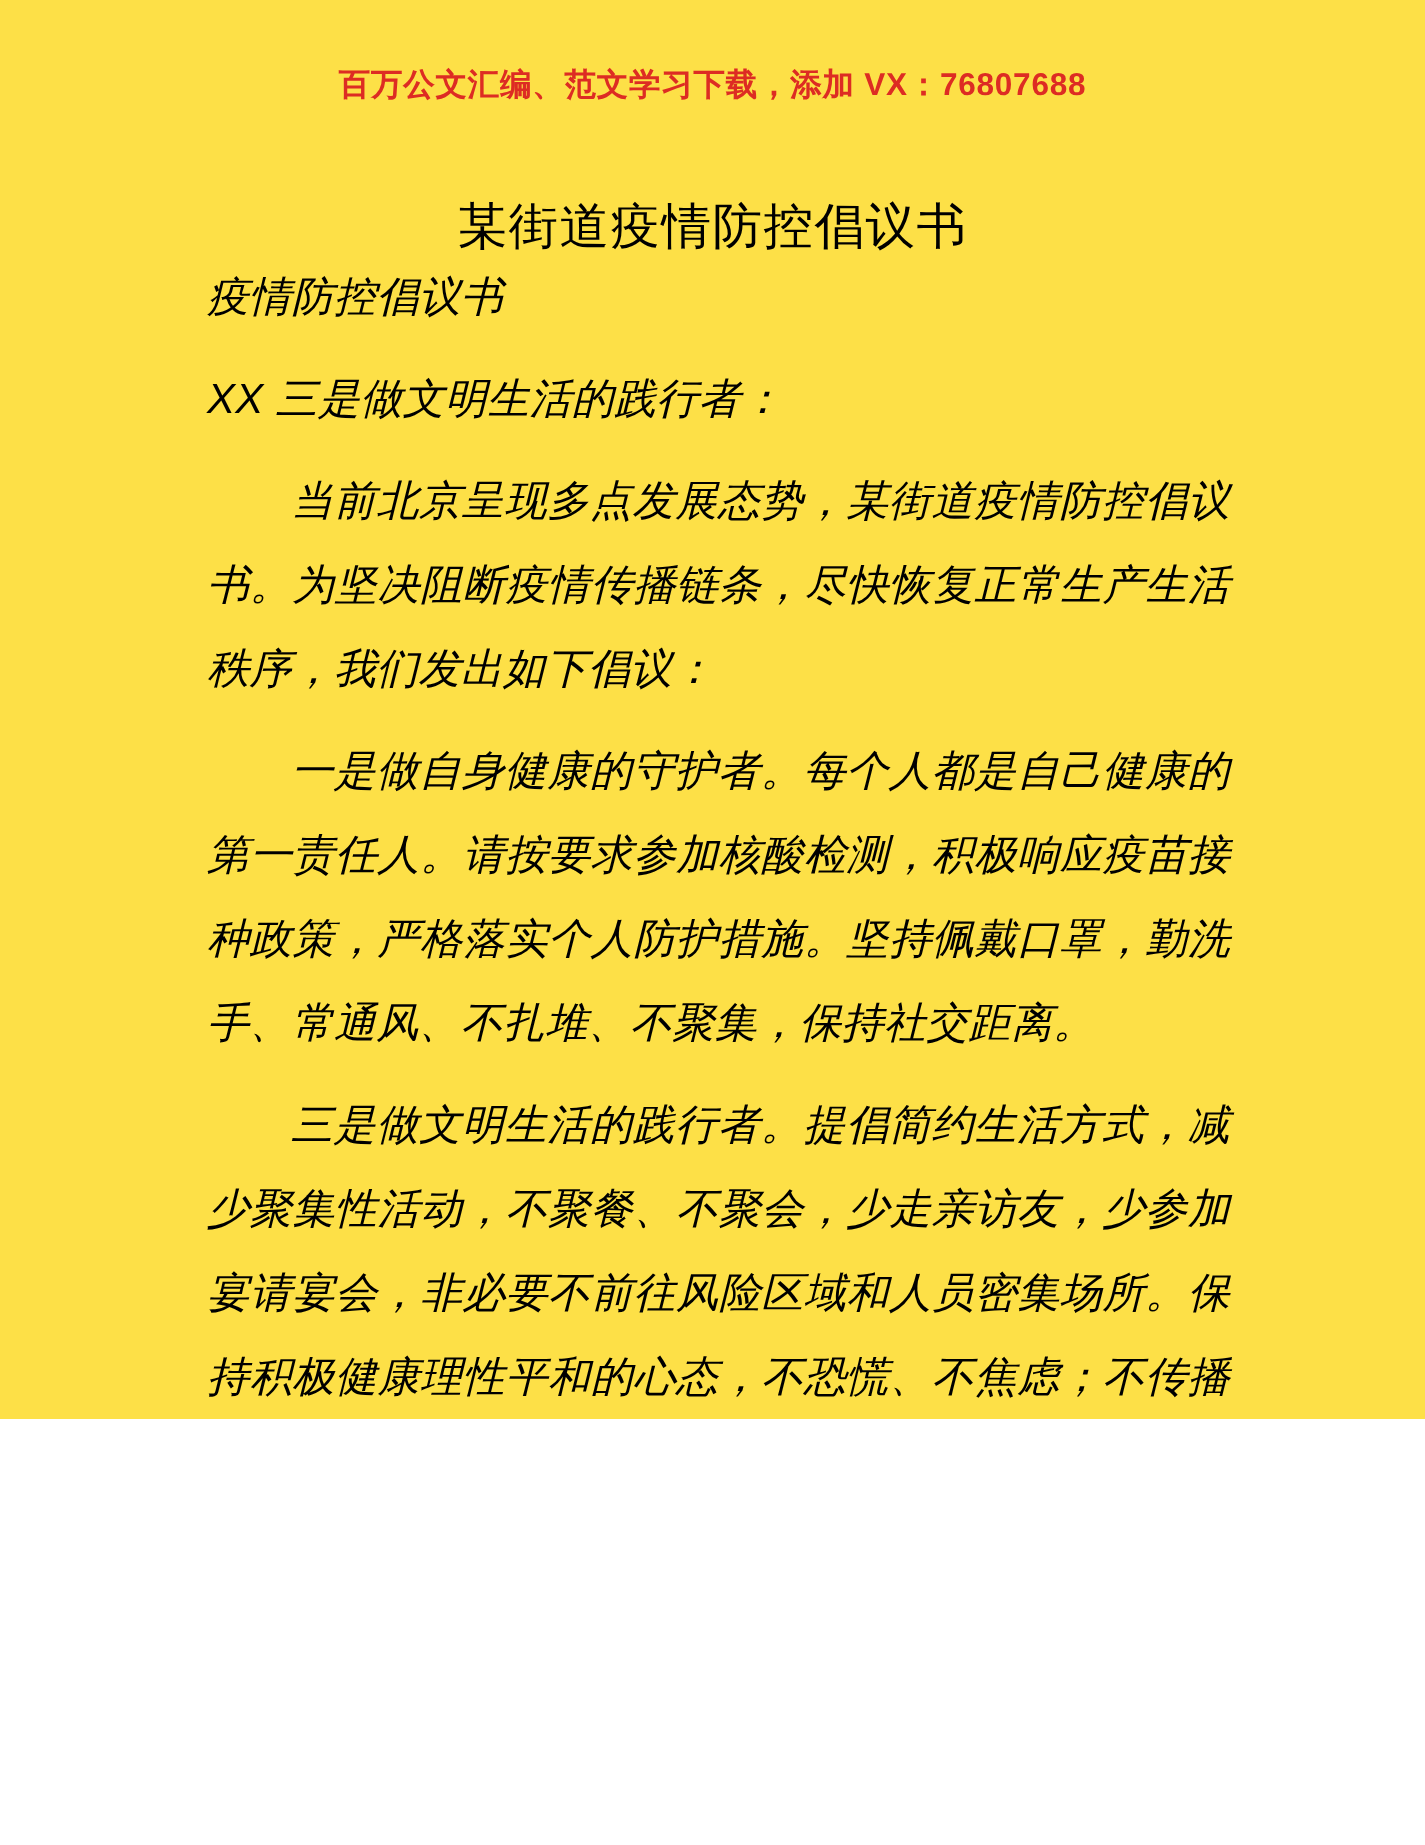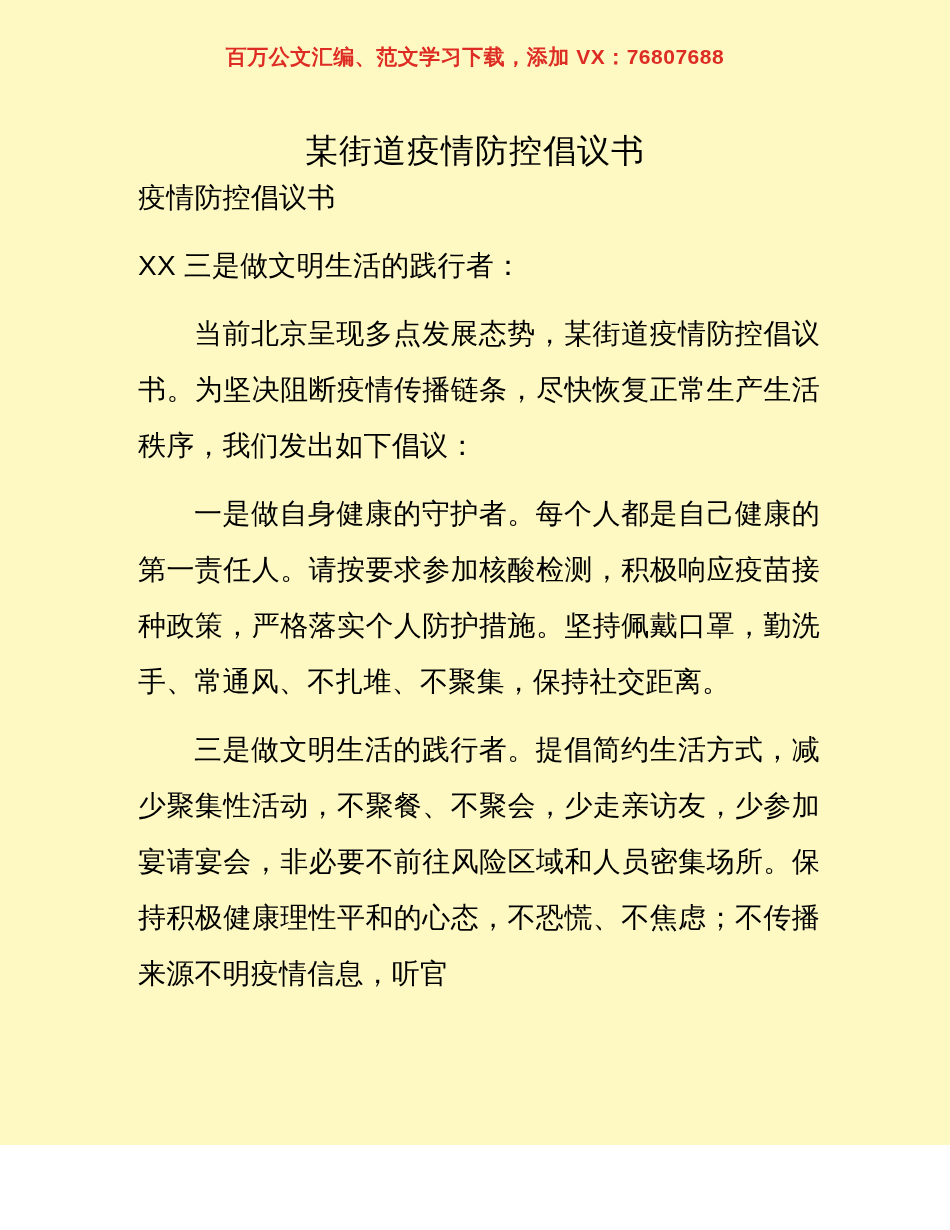--- a/index.html
+++ b/index.html
@@ -11,23 +11,23 @@
 
   body {
     font-family: "Liberation Sans", "DejaVu Sans", sans-serif;
     color: #000000;
     -webkit-font-smoothing: antialiased;
   }
 
   .page {
     position: relative;
     width: 950px;
-    height: 1145px;
+    height: 946px;
     margin: 0 auto;
-    background: #fef9c3;
+    background: #fde047;
     overflow: hidden;
     box-sizing: border-box;
   }
 
   
   .promo-banner {
     position: absolute;
     top: 46px;
     left: 0;
     width: 950px;
@@ -68,20 +68,21 @@
 
   .para {
     font-size: 28px;
     line-height: 56px;
     letter-spacing: 0.2px;
     text-align: justify;
     text-justify: inter-ideograph;
     margin: 0 0 12px 0;
     color: #000000;
     word-break: break-all;
+    font-style: italic;
   }
 
   .para.indent {
     text-indent: 2em;
   }
 
   .para.tight {
     margin-bottom: 10px;
   }
 

